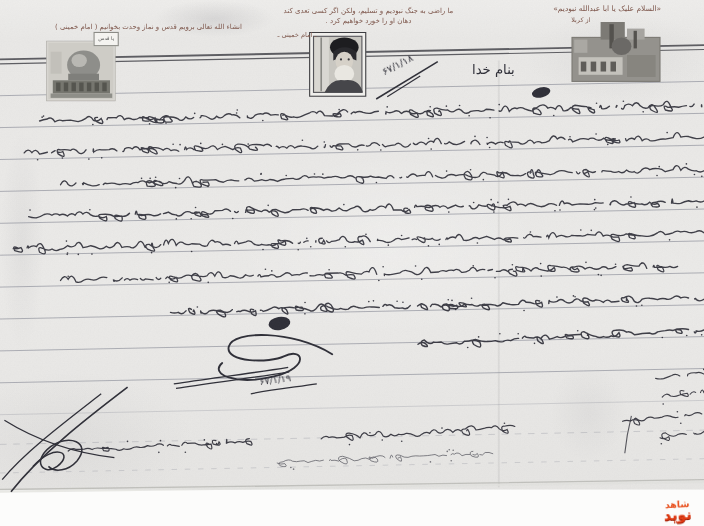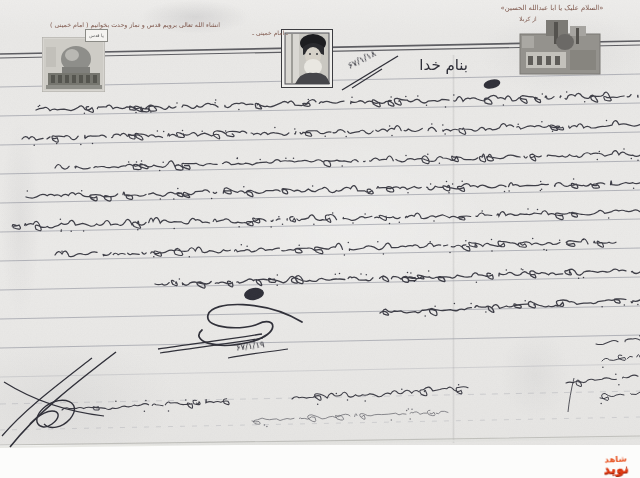--- a/index.html
+++ b/index.html
@@ -37,21 +37,21 @@
 
   
   .stampbox{position:absolute;z-index:3;}
   .quds-label{position:absolute;left:85px;top:29px;width:21px;height:11px;background:#f4f3f0;
     border:1px solid #8b8b86;font-size:4.6px;color:#555;direction:rtl;text-align:center;
     line-height:11px;z-index:5;filter:blur(.2px);letter-spacing:-.5px;overflow:hidden;}
 
   
   .hand{position:absolute;color:#2f2f38;direction:rtl;filter:blur(.45px);z-index:4;
     letter-spacing:-.5px;white-space:nowrap;}
-  .h-opening{right:172px;top:56px;font-size:15px;}
+  .h-opening{right:172px;top:56px;font-size:12px;}
   .h-ddate{left:346px;top:62px;font-size:9px;transform:rotate(-27deg);transform-origin:left top;}
   .h-sdate{left:236px;top:341px;font-size:8.5px;transform:rotate(-7deg);}
 
   
   .wm-caption{position:absolute;right:44px;bottom:8px;color:#1c3a66;font-weight:bold;
     font-size:7.2px;letter-spacing:-.4px;direction:rtl;z-index:6;filter:blur(.2px);
     text-shadow:0 0 2px #fff,0 0 1px #fff;white-space:nowrap;}
   .wm-logo{position:absolute;right:2px;bottom:4px;width:44px;text-align:center;z-index:6;
     color:#e03a12;font-weight:bold;direction:rtl;transform:rotate(-3deg);filter:blur(.25px);
     line-height:.85;}
@@ -298,22 +298,24 @@
         <path d="M 602 361 Q 605.8 356.2 609.6 360.0 Q 613.4 361.1 617.2 359.4 Q 621.0 358.0 624.8 357.5 q 3.5 5.1 -5.9 1.2 q -2.3 -5.0 2.9 -3.3 M 627.4 358.4 Q 629.9 355.1 632.4 356.7 M 636.8 356.9 Q 638.4 352.0 640.0 357.1" stroke="#2f2f38" stroke-width="1" fill="none" stroke-linecap="round" opacity="0.92"></path>
         <circle cx="602.9" cy="367.3" r="0.75" fill="#2f2f38" opacity="0.92"></circle>
         <path d="M 600 398 Q 604.0 400.0 608.0 396.9 q 2.5 6.4 -5.5 1.2 q -2.5 -4.5 2.5 -4.6 Q 612.0 398.7 616.0 395.1 Q 620.0 393.4 624.0 394.9 M 630.7 393.6 Q 631.4 395.1 632.0 394.2 Q 636.0 395.9 640.0 392.2" stroke="#2f2f38" stroke-width="1" fill="none" stroke-linecap="round" opacity="0.92"></path>
         <circle cx="601.2" cy="403.4" r="0.75" fill="#2f2f38" opacity="0.92"></circle>
         <path d="M 574 378 C 571 390 569 402 568 412" stroke="#2f2f38" stroke-width="1" fill="none" opacity="0.8"></path>
       </g>
     <rect x="0" y="0" width="640" height="445" filter="url(#grain)" opacity=".5"></rect>
   </svg>
 
   <div class="print pq-left">انشاء الله تعالی برویم قدس و نماز وحدت بخوانیم ( امام خمینی )</div>
+  <div class="print pq-c1">ما راضی به جنگ نبودیم و تسلیم، ولکن اگر کسی تعدی کند</div>
+  <div class="print pq-c2">دهان او را خورد خواهیم کرد .</div>
   <div class="print pq-attr">ـ امام خمینی ـ</div>
-  <div class="print pq-right">«السلام علیک یا ابا عبدالله الحسین»</div>
+  <div class="print pq-right">«السلام علیک یا ابا عبدالله نبودیم»</div>
   <div class="print pq-karbala">از کربلا</div>
   <div class="quds-label">یا قدس</div>
 
   <svg class="stampbox" style="left:42px;top:37px" width="63" height="55" viewBox="0 0 63 55">
     <rect x="0" y="0" width="63" height="55" fill="#d7d5d0" stroke="#a9a7a2" stroke-width="1"></rect>
     <rect x="2" y="2" width="59" height="51" fill="#ceccc6"></rect>
     <ellipse cx="34" cy="22" rx="15" ry="13" fill="#8e8e8a"></ellipse>
     <ellipse cx="30" cy="18" rx="7" ry="6" fill="#b9b8b3"></ellipse>
     <rect x="20" y="30" width="28" height="6" fill="#7f7f7b"></rect>
     <rect x="6" y="36" width="52" height="12" fill="#76766f"></rect>

